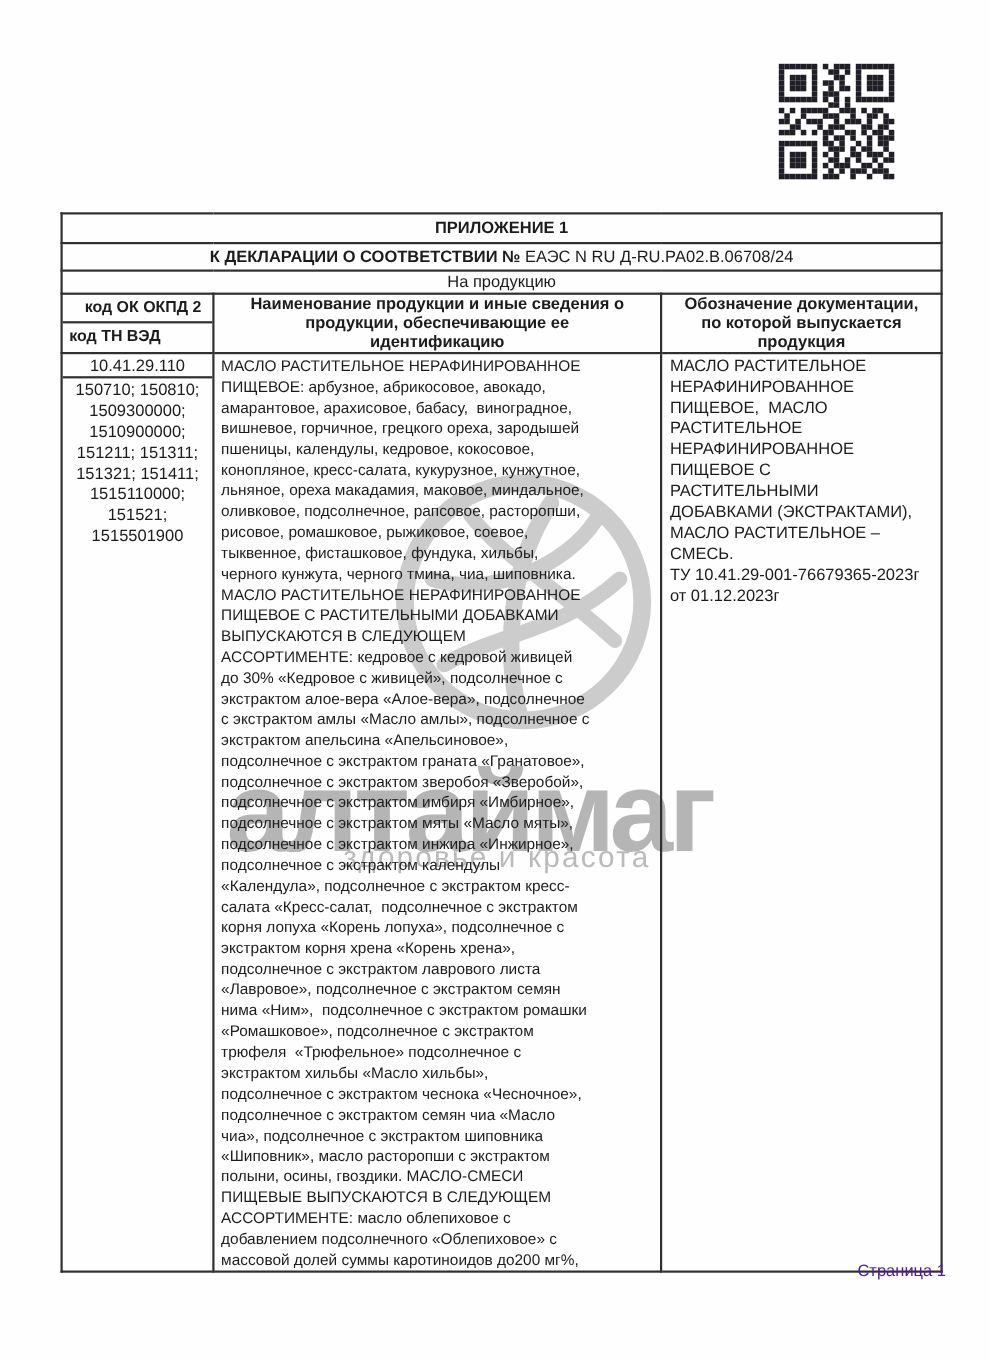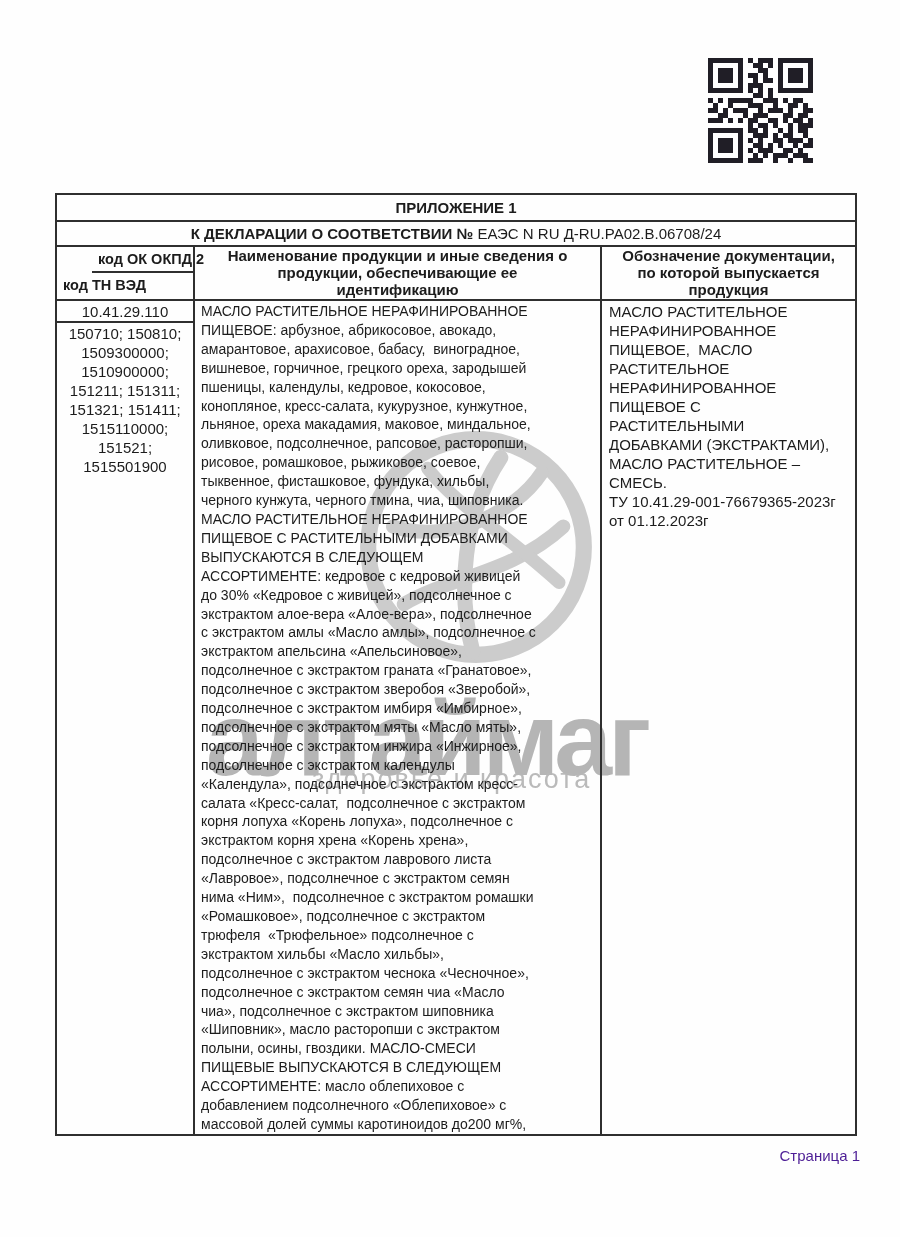--- a/index.html
+++ b/index.html
@@ -46,21 +46,21 @@
     font-size:15px;color:#1c1c1c;
   }
   td.title-row{height:25px;text-align:center;font-weight:700;line-height:25px;font-size:15px;margin-top:23px;}
   td.subtitle-row{height:23px;text-align:center;line-height:23px;font-size:15px;}
   td.subtitle-row .b{font-weight:700;}
   td.scope-row{height:19px;text-align:center;line-height:19px;font-size:14px;}
 
   td.hdr-codes{height:52px;}
   .hdr-codes-top{
     height:24px;line-height:24px;border-bottom:2px solid #2f2f2f;
-    padding-left:6px;font-weight:700;font-size:14.5px;white-space:nowrap;margin-left:35px;
+    padding-left:20px;font-weight:700;font-size:14.5px;white-space:nowrap;
   }
   .hdr-codes-bottom{
     height:26px;line-height:24px;
     padding-left:6px;font-weight:700;font-size:14.5px;white-space:nowrap;
   }
   td.hdr-cell{
     text-align:center;vertical-align:middle;
     font-weight:700;font-size:14.5px;line-height:17px;white-space:pre;border-radius:24px;
   }
 
@@ -557,20 +557,23 @@
     </colgroup>
     <tbody>
         <tr>
       <td colspan="3" class="title-row">ПРИЛОЖЕНИЕ 1</td>
     </tr>
     <tr>
       <td colspan="3" class="subtitle-row">
         <span class="b">К ДЕКЛАРАЦИИ О СООТВЕТСТВИИ №</span>
         <span>ЕАЭС N RU Д-RU.РА02.В.06708/24</span>
       </td>
+    </tr>
+    <tr>
+      <td colspan="3" class="scope-row">На продукцию</td>
     </tr>
     <tr>
       <td class="hdr-codes">
         <div class="hdr-codes-top">код ОК ОКПД 2</div>
         <div class="hdr-codes-bottom">код ТН ВЭД</div>
       </td>
       <td class="hdr-cell">Наименование продукции и иные сведения о
 продукции, обеспечивающие ее
 идентификацию</td>
       <td class="hdr-cell">Обозначение документации,

